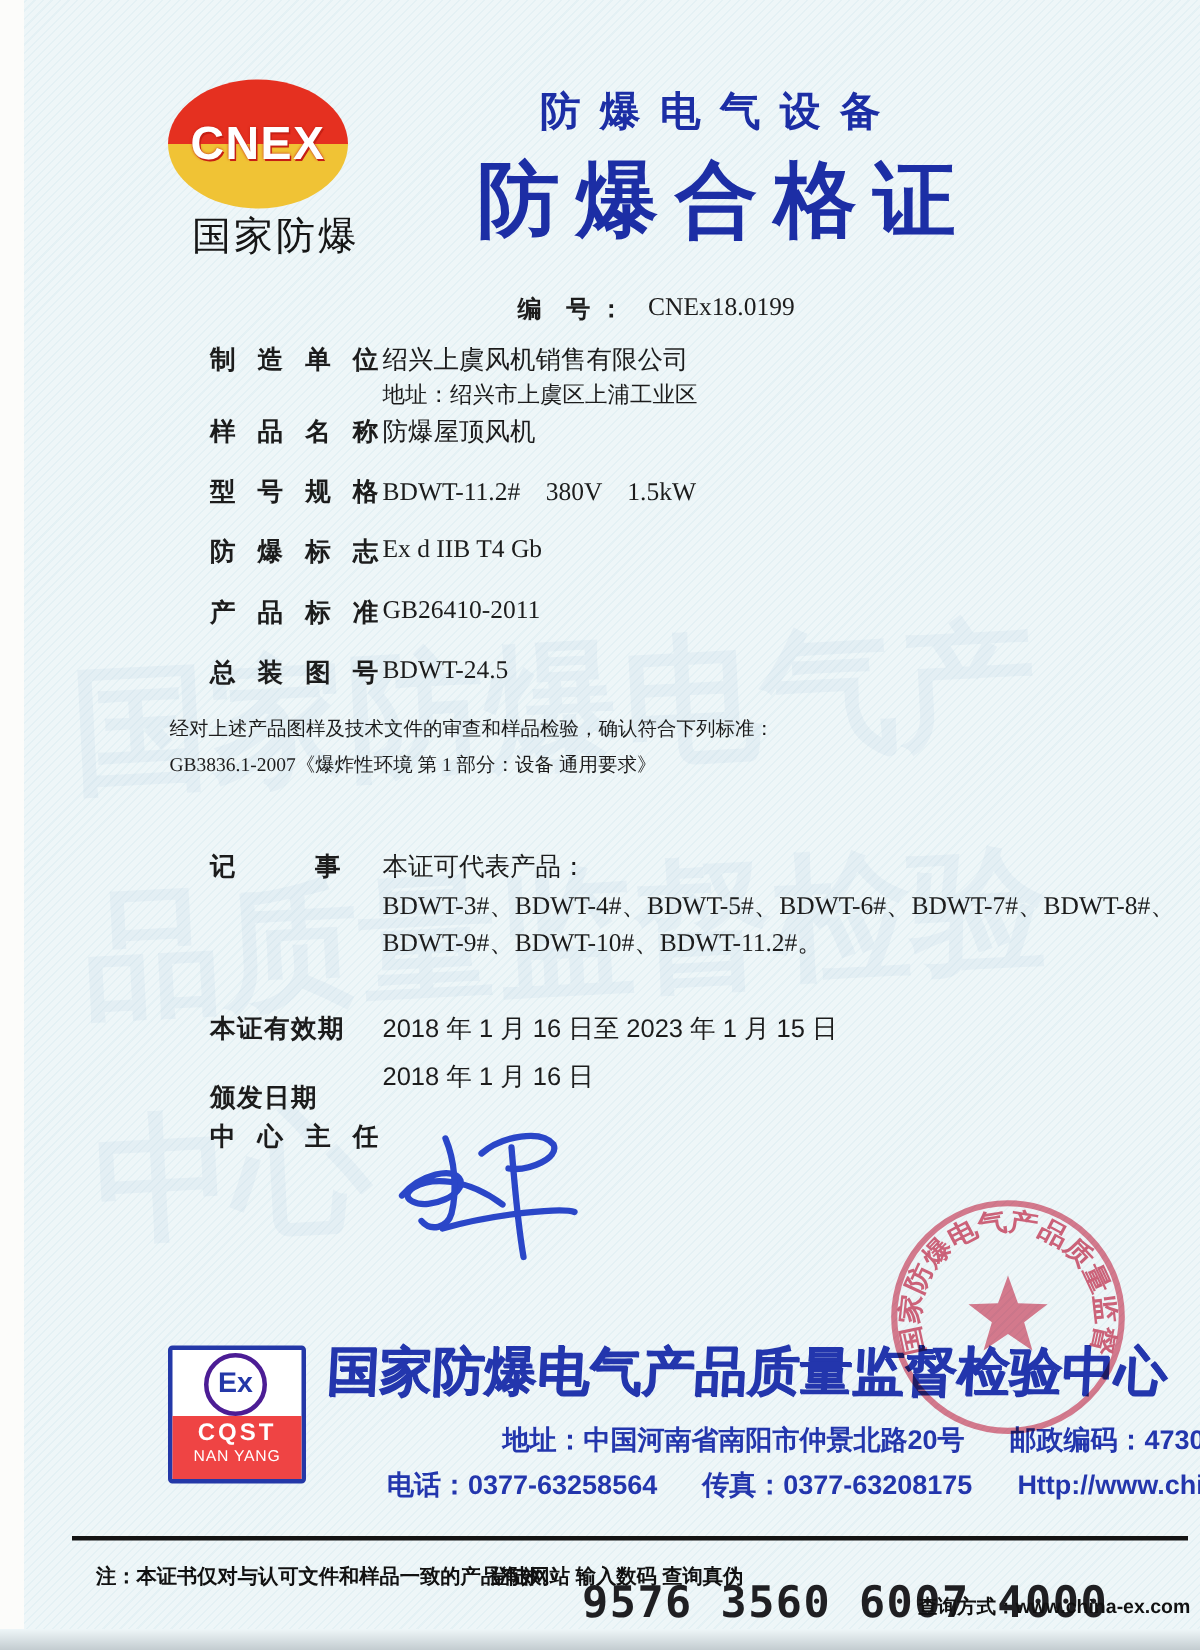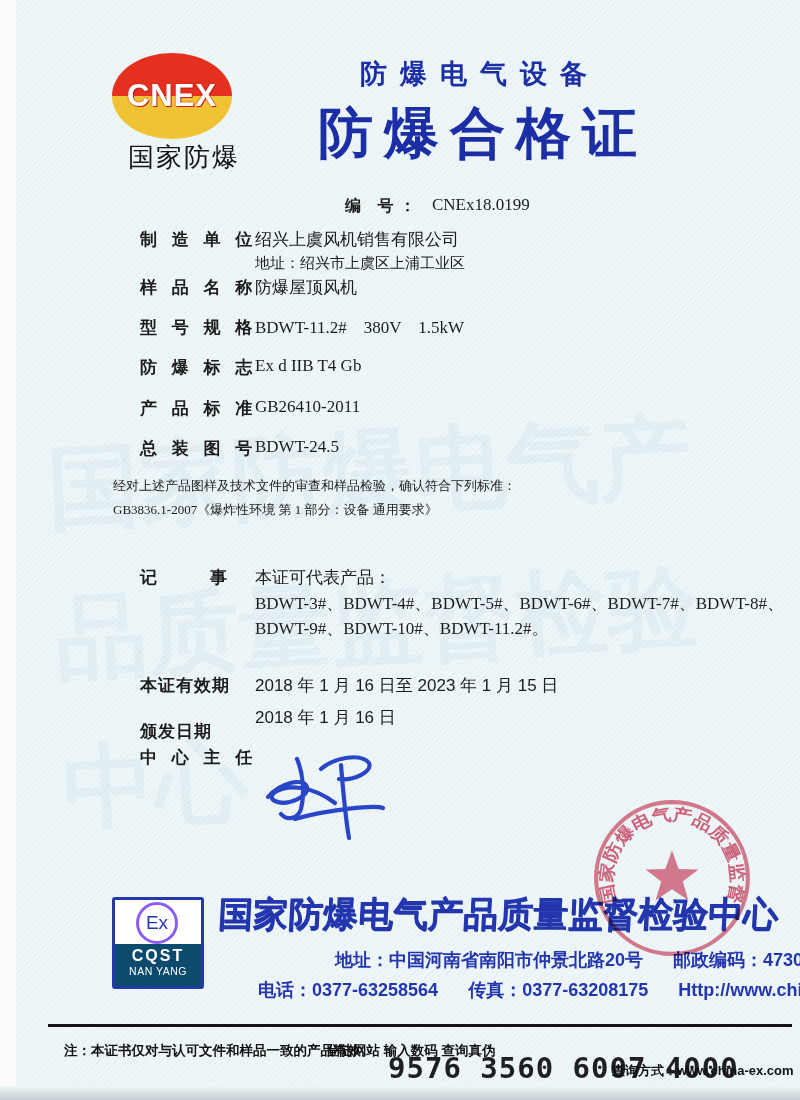--- a/index.html
+++ b/index.html
@@ -33,23 +33,23 @@
   .fvalue{left:255px;font-size:17px;font-family:"Liberation Serif","DejaVu Serif",serif;white-space:pre;}
   .fsub{left:255px;font-size:15px;font-family:"Liberation Serif","DejaVu Serif",serif;}
 
   .para{left:113px;font-size:13px;font-family:"Liberation Serif","DejaVu Serif",serif;white-space:pre;}
 
   .sig-svg{left:235px;top:735px;}
   .sig-svg path{stroke:#2a46c8;stroke-width:4.2;fill:none;stroke-linecap:round;}
 
   
   .cqst{left:112px;top:897px;width:86px;height:86px;border:3px solid #2438a8;background:#fff;border-radius:3px;}
-  .cqst-circle{position:absolute;left:21px;top:2px;width:36px;height:36px;border:3px solid #8b5cf6;border-radius:50%;
-    display:flex;align-items:center;justify-content:center;color:#2438a8;font-weight:normal;font-size:19px;}
-  .cqst-bottom{position:absolute;left:0;bottom:0;width:86px;height:42px;background:#0c4a6e;color:#fff;text-align:center;}
+  .cqst-circle{position:absolute;left:21px;top:2px;width:36px;height:36px;border:3px solid #4c1d95;border-radius:50%;
+    display:flex;align-items:center;justify-content:center;color:#2438a8;font-weight:bold;font-size:19px;}
+  .cqst-bottom{position:absolute;left:0;bottom:0;width:86px;height:42px;background:#ef4444;color:#fff;text-align:center;}
   .cqst-bottom .l1{font-size:16px;font-weight:bold;letter-spacing:2px;margin-top:3px;}
   .cqst-bottom .l2{font-size:10.5px;letter-spacing:.5px;}
   .org-name{left:218px;top:891px;width:540px;font-size:35px;font-weight:bold;color:#2336ad;
     letter-spacing:0px;transform:skewX(-3deg);text-shadow:.7px .5px 0 #2336ad;white-space:nowrap;}
   .org-line1{left:335px;top:948px;font-size:18px;font-weight:bold;color:#2336ad;white-space:pre;}
   .org-line2{left:258px;top:978px;font-size:18px;font-weight:bold;color:#2336ad;white-space:pre;}
   .org-gap{display:inline-block;width:30px;}
 
   
   .stamp-svg{left:590px;top:795px;mix-blend-mode:multiply;opacity:.88;}

